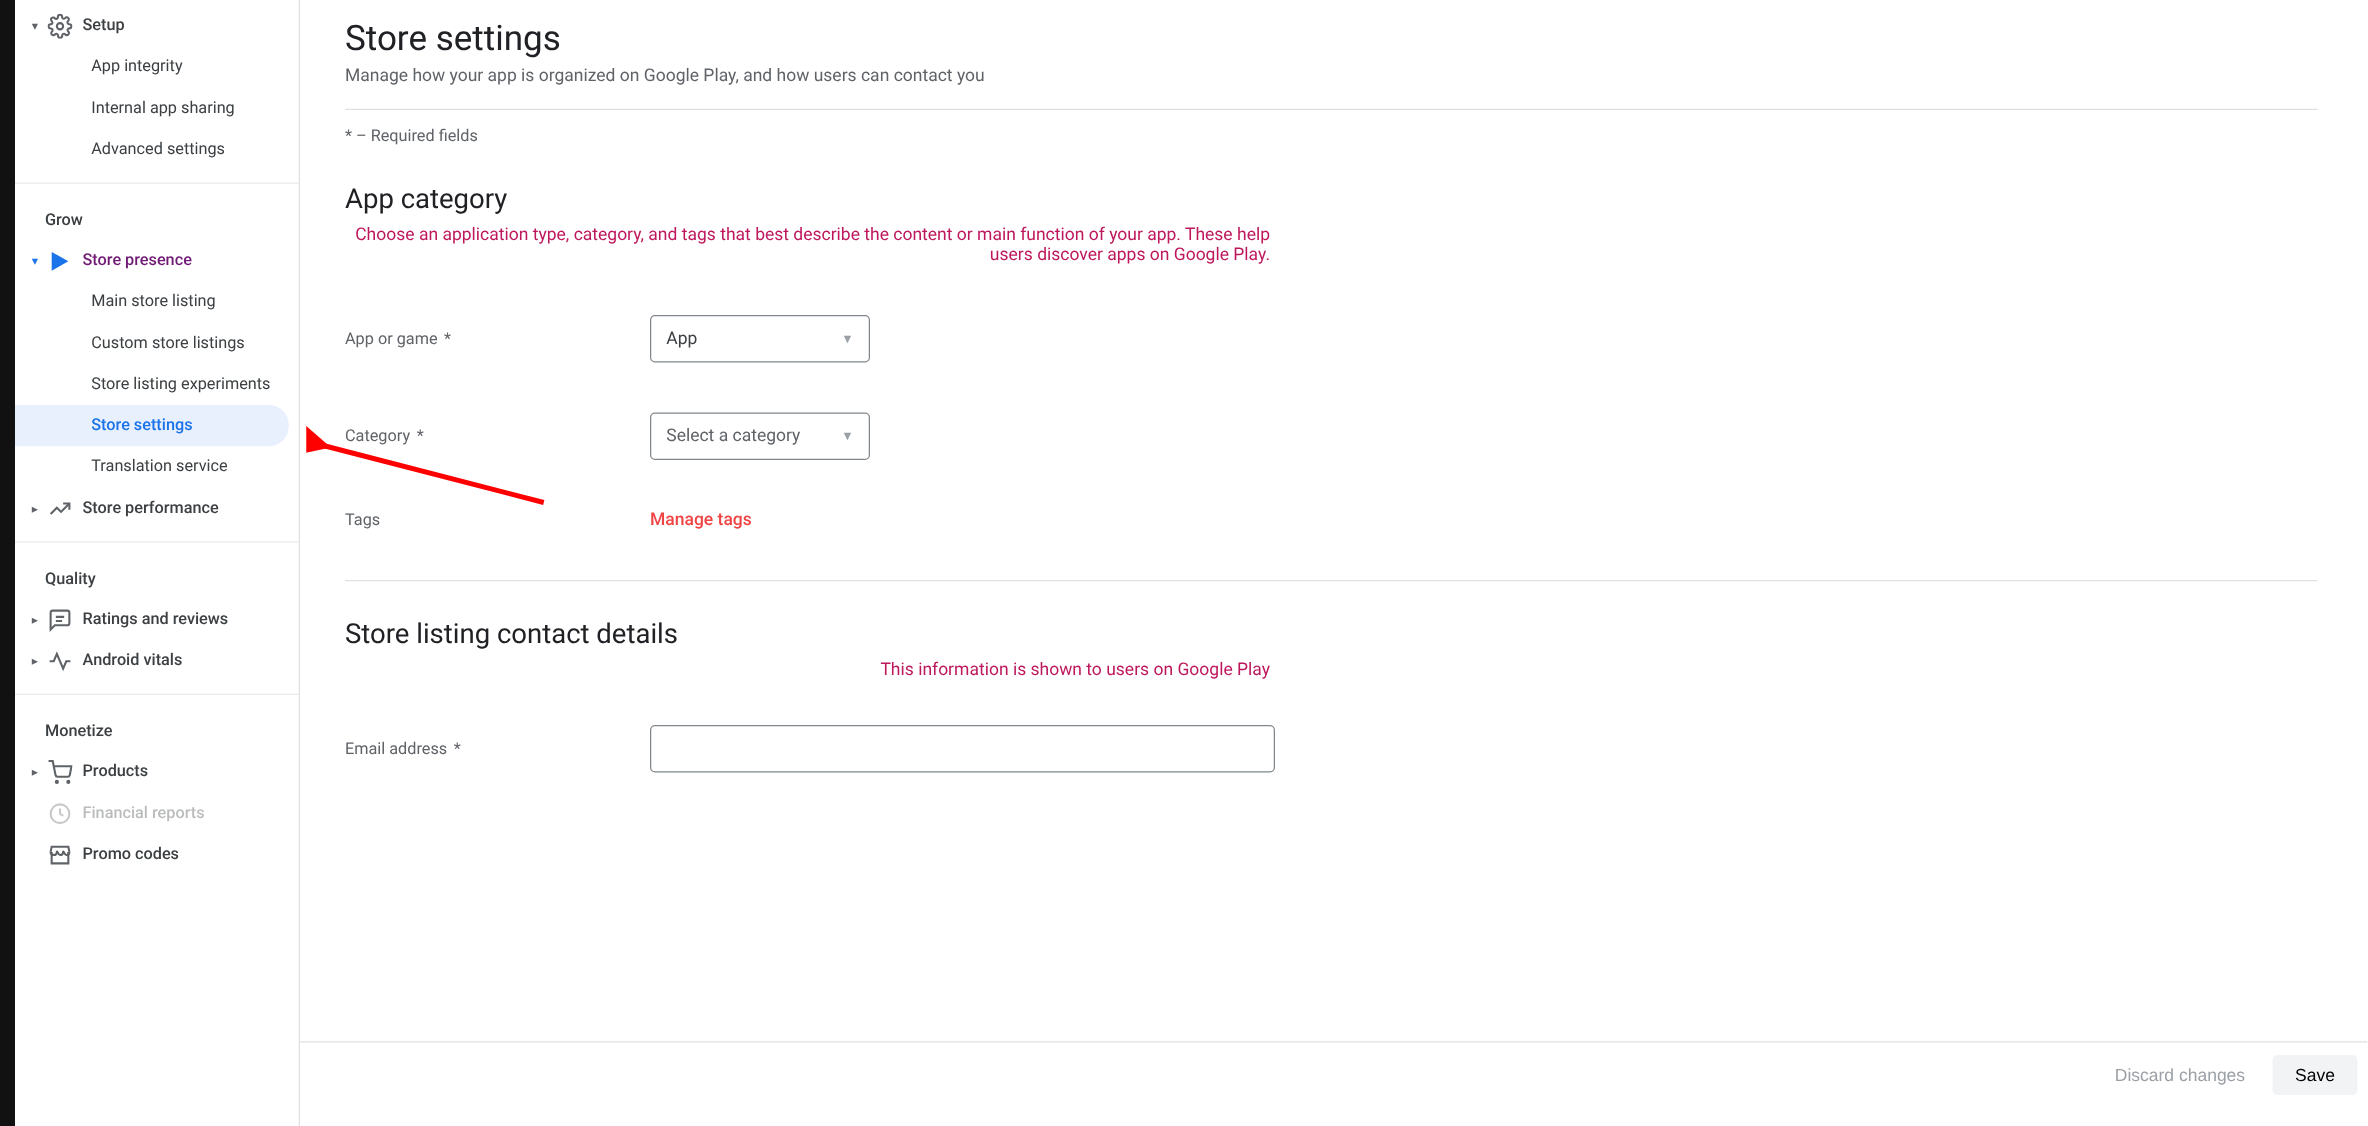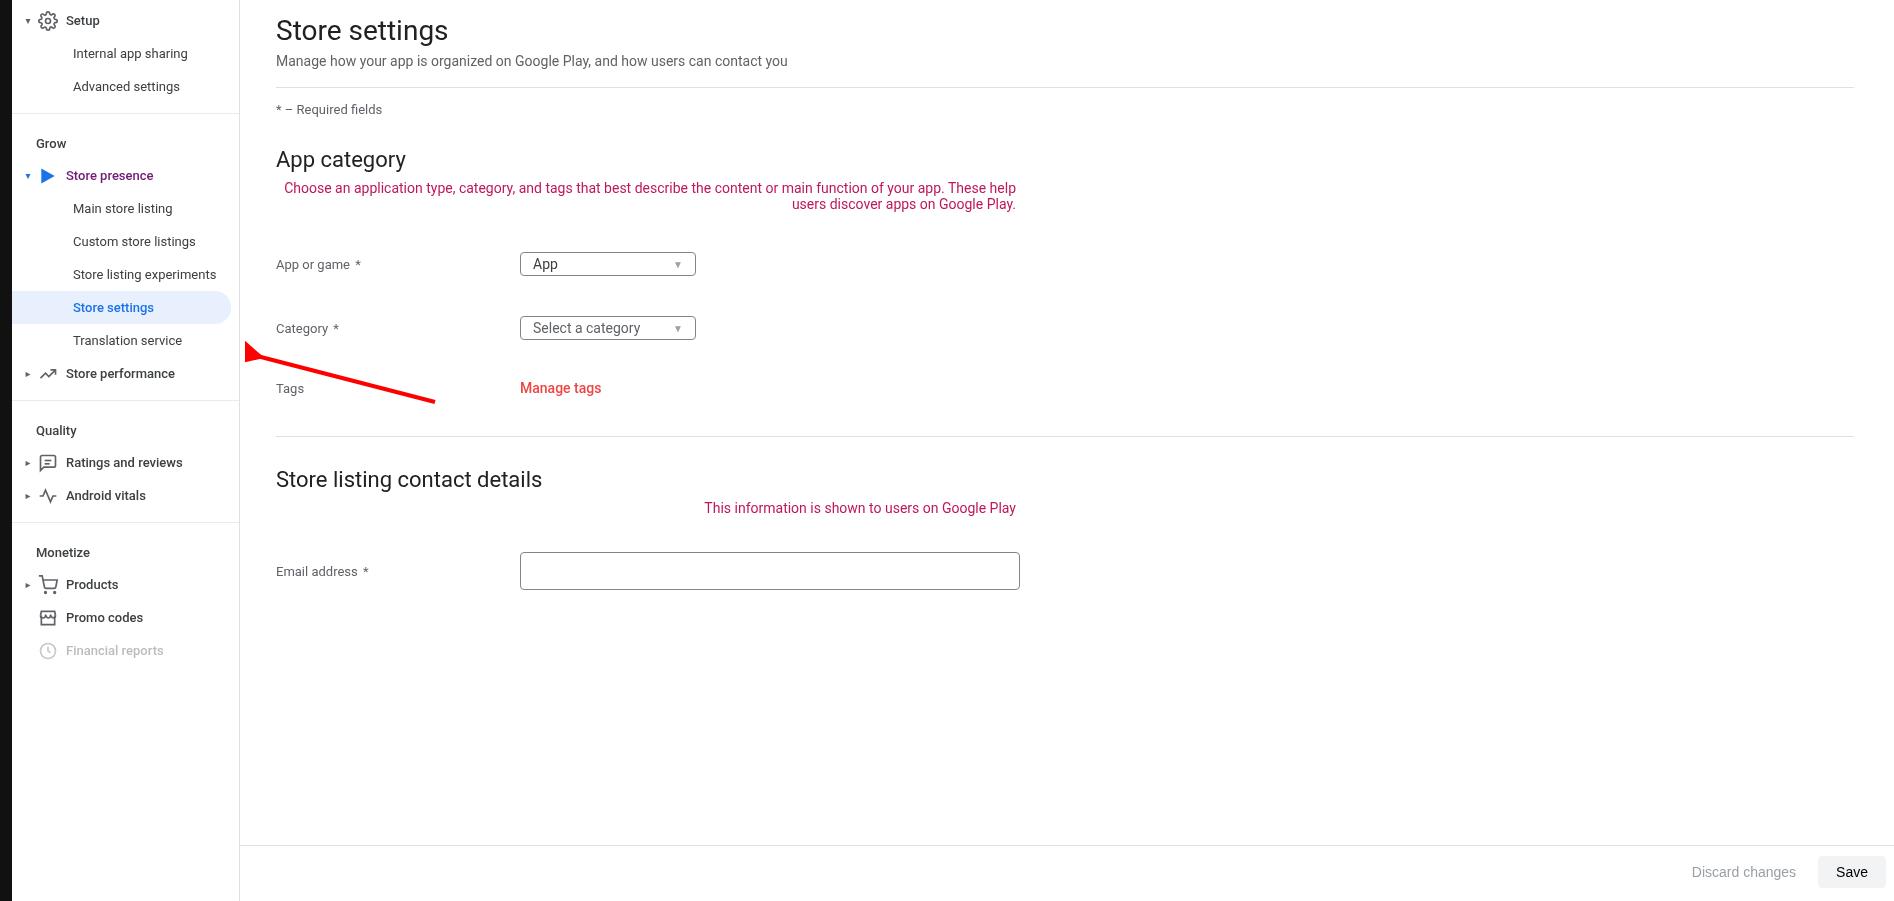--- a/index.html
+++ b/index.html
@@ -133,21 +133,21 @@
     margin-bottom: 40px;
   }
   .form-label {
     width: 244px;
     font-size: 13px;
     color: #5f6368;
   }
   .form-label .req { color: #5f6368; margin-left:2px; }
   .select-box {
     width: 176px;
-    height: 24px;
+    height: 38px;
     border: 1px solid #80868b;
     border-radius: 4px;
     display: flex;
     align-items: center;
     justify-content: space-between;
     padding: 0 12px;
     font-size: 14px;
     color: #3c4043;
     background: #fff;
     cursor: pointer;
@@ -173,21 +173,21 @@
     border: 1px solid #80868b;
     border-radius: 4px;
     padding: 0 12px;
     font-size: 14px;
     background: #fff;
   }
   .footer {
     position: absolute;
     left: 240px;
     right: 0;
-    bottom: 4px;
+    bottom: 16px;
     height: 52px;
     border-top: 1px solid #e0e0e0;
     background: #fff;
     display: flex;
     align-items: center;
     justify-content: flex-end;
     padding-right: 8px;
     gap: 8px;
   }
   .btn-text {
@@ -227,20 +227,23 @@
     <span class="chev">▾</span>
     <span class="icon">
       <svg class="ico" viewBox="0 0 24 24" fill="none" stroke="currentColor" stroke-width="2">
           <circle cx="12" cy="12" r="3"></circle>
           <path d="M19.4 15a1.7 1.7 0 0 0 .3 1.8l.1.1a2 2 0 1 1-2.8 2.8l-.1-.1a1.7 1.7 0 0 0-1.8-.3 1.7 1.7 0 0 0-1 1.5V21a2 2 0 1 1-4 0v-.1a1.7 1.7 0 0 0-1-1.5 1.7 1.7 0 0 0-1.8.3l-.1.1a2 2 0 1 1-2.8-2.8l.1-.1a1.7 1.7 0 0 0 .3-1.8 1.7 1.7 0 0 0-1.5-1H3a2 2 0 1 1 0-4h.1a1.7 1.7 0 0 0 1.5-1 1.7 1.7 0 0 0-.3-1.8l-.1-.1a2 2 0 1 1 2.8-2.8l.1.1a1.7 1.7 0 0 0 1.8.3H9a1.7 1.7 0 0 0 1-1.5V3a2 2 0 1 1 4 0v.1a1.7 1.7 0 0 0 1 1.5 1.7 1.7 0 0 0 1.8-.3l.1-.1a2 2 0 1 1 2.8 2.8l-.1.1a1.7 1.7 0 0 0-.3 1.8V9a1.7 1.7 0 0 0 1.5 1H21a2 2 0 1 1 0 4h-.1a1.7 1.7 0 0 0-1.5 1z"></path>
         </svg>
     </span>
     <span class="label">Setup</span>
   </div>
   <div class="nav-row sub">
+    <span class="label">App integrity</span>
+  </div>
+  <div class="nav-row sub">
     <span class="label">Internal app sharing</span>
   </div>
   <div class="nav-row sub">
     <span class="label">Advanced settings</span>
   </div>
 
   <div class="nav-group-divider"></div>
 
   <div class="nav-group-title">Grow</div>
 
@@ -315,41 +318,41 @@
     <span class="icon">
       <svg class="ico" viewBox="0 0 24 24" fill="none" stroke="currentColor" stroke-width="2">
           <circle cx="9" cy="21" r="1"></circle>
           <circle cx="20" cy="21" r="1"></circle>
           <path d="M1 1h4l2.7 13.4a2 2 0 0 0 2 1.6h9.7a2 2 0 0 0 2-1.6L23 6H6"></path>
         </svg>
     </span>
     <span class="label">Products</span>
   </div>
 
+  <div class="nav-row section-header" style="opacity:0.35">
+    <span class="chev"></span>
+    <span class="icon">
+      <svg class="ico" viewBox="0 0 24 24" fill="none" stroke="currentColor" stroke-width="2">
+          <circle cx="12" cy="12" r="9"></circle>
+          <polyline points="12 7 12 12 15 14"></polyline>
+        </svg>
+    </span>
+    <span class="label">Financial reports</span>
+  </div>
+
   <div class="nav-row section-header">
     <span class="chev"></span>
     <span class="icon">
       <svg class="ico" viewBox="0 0 24 24" fill="none" stroke="currentColor" stroke-width="2">
           <path d="M3 9l1-5h16l1 5"></path>
           <path d="M4 9v11h16V9"></path>
           <path d="M3 9c0 1.7 1.3 3 3 3s3-1.3 3-3 1.3 3 3 3 3-1.3 3-3 1.3 3 3 3 3-1.3 3-3"></path>
         </svg>
     </span>
     <span class="label">Promo codes</span>
-  </div>
-
-  <div class="nav-row section-header" style="opacity:0.35">
-    <span class="chev"></span>
-    <span class="icon">
-      <svg class="ico" viewBox="0 0 24 24" fill="none" stroke="currentColor" stroke-width="2">
-          <circle cx="12" cy="12" r="9"></circle>
-          <polyline points="12 7 12 12 15 14"></polyline>
-        </svg>
-    </span>
-    <span class="label">Financial reports</span>
   </div>
 </nav>
 
 <main class="main">
   <h1 class="page-title">Store settings</h1>
   <div class="page-subtitle">Manage how your app is organized on Google Play, and how users can contact you</div>
   <div class="thin-rule"></div>
   <div class="req-note">* – Required fields</div>
 
   <h2 class="section-title">App category</h2>

